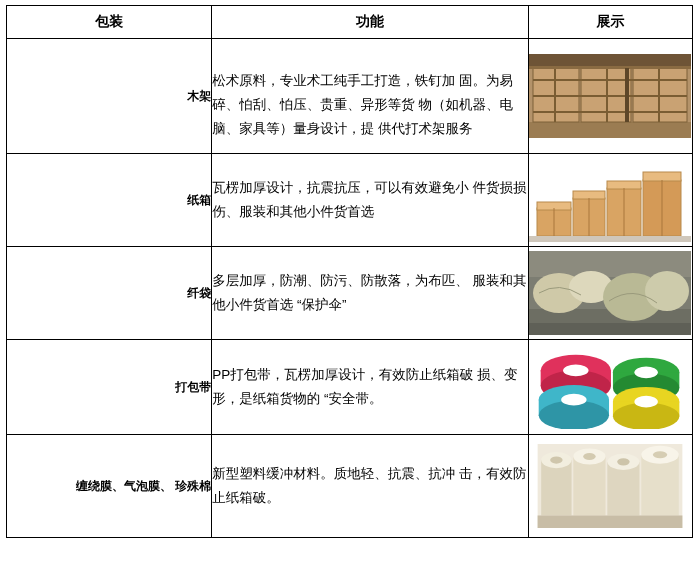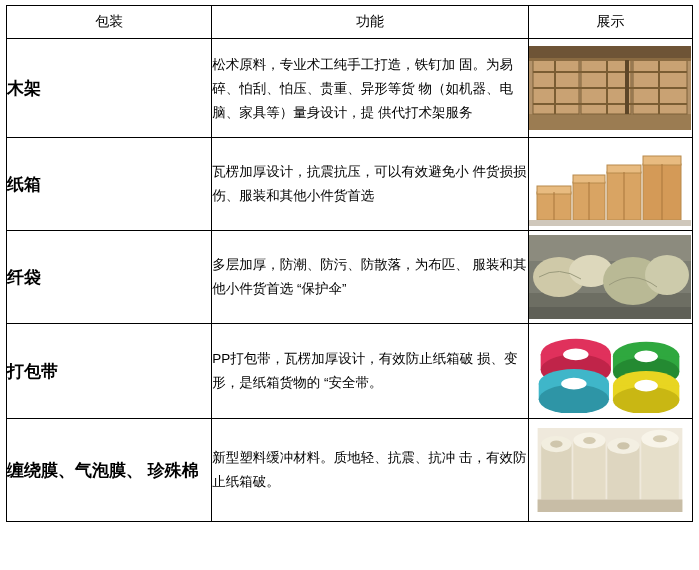--- a/index.html
+++ b/index.html
@@ -30,42 +30,42 @@
     border: 1px solid #000;
     padding: 0;
     vertical-align: middle;
   }
   col.c-name { width: 205px; }
   col.c-func { width: 316px; }
   col.c-demo { width: 164px; }
 
   thead th {
     height: 32px;
-    font-weight: normal;
+    font-weight: bold;
     font-size: 14px;
     text-align: center;
   }
   .name-cell {
-    text-align: left;
-    font-size: 17px;
+    text-align: right;
+    font-size: 12px;
     font-weight: bold;
     padding: 4px 6px;
   }
   .func-cell {
     font-size: 13.5px;
     line-height: 24px;
     padding: 8px 10px 8px 10px;
     text-align: left;
   }
   .demo-cell {
     padding: 0;
     text-align: center;
     vertical-align: middle;
   }
-  .row-wood .func-cell { padding-top: 2px; }
+  .row-wood .func-cell { padding-top: 18px; }
   .photo {
     width: 162px;
     height: 84px;
     display: block;
     margin: 0 auto;
     position: relative;
     overflow: hidden;
   }
 
   

